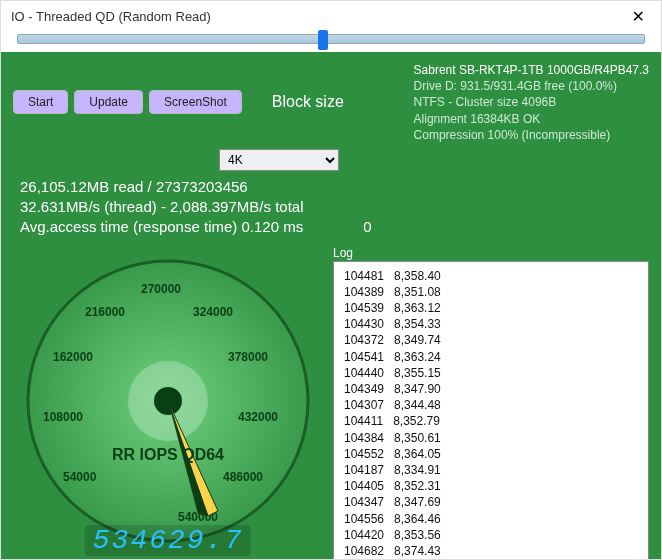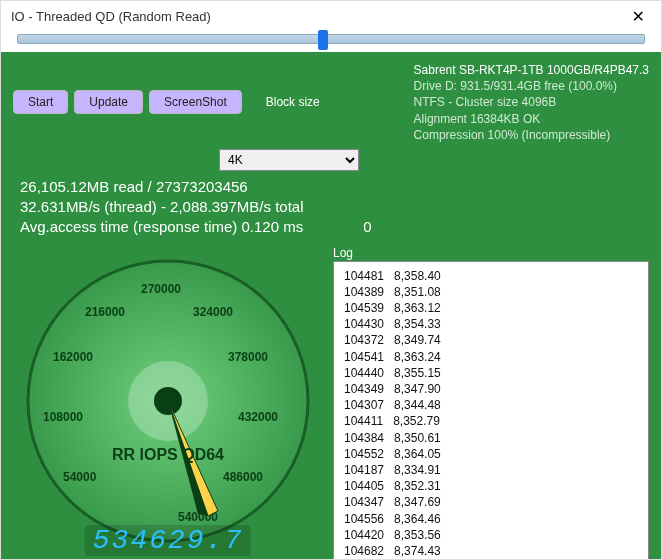--- a/index.html
+++ b/index.html
@@ -8,25 +8,25 @@
   .titlebar { display: flex; justify-content: space-between; align-items: center; padding: 6px 10px; background: #fff; }
   .titlebar .title { font-size: 13px; color: #333; }
   .titlebar .close { font-size: 16px; cursor: pointer; padding: 0 6px; }
   .qd-row { padding: 4px 10px 2px; font-size: 12px; color: #333; }
   .slider-row { padding: 2px 16px 8px; }
   .slider { position: relative; height: 10px; background: linear-gradient(#c3d7e6,#a9c6de); border-radius: 2px; border:1px solid #8ab; }
   .slider .thumb { position: absolute; top: -5px; left: 48%; width: 10px; height: 20px; background: #1a73e8; border-radius: 2px; }
   .body { flex: 1; display: flex; flex-direction: column; background: #2d8f3f; color: #fff; position: relative; overflow: hidden; }
   .toolbar { display: flex; align-items: center; gap: 6px; padding: 10px 12px 6px; }
   .btn { background: #c4b5fd; color: #222; border: 1px solid #bbb; border-radius: 4px; padding: 4px 14px; font-size: 12px; cursor: pointer; }
-  .block-label { font-size: 12px; color: #fff; margin-left: 18px; }
+  .block-label { font-size: 16px; color: #fff; margin-left: 24px; }
   .drive-info { font-size: 12px; color: #cfe9d4; line-height: 1.35; margin-left: auto; max-width: 300px; }
   .drive-info .hd { color: #fff; font-weight: 500; }
   .second-row { display: flex; padding: 0 12px 4px; align-items: flex-start; }
-  select.block { width: 140px; font-size: 12px; padding: 2px 4px; border:1px solid #888; }
+  select.block { width: 120px; font-size: 12px; padding: 2px 4px; border:1px solid #888; }
   .stats { font-size: 15px; color: #fff; padding: 2px 19px; line-height: 1.35; }
   .stats .zero { display:inline-block; margin-left: 60px; }
   .lower { flex: 1; display: flex; padding: 6px 12px 10px; gap: 10px; }
   .gauge { flex: 0 0 310px; position: relative; height: 320px; }
   .gauge-svg { width: 100%; height: 100%; }
   .dial-val { position:absolute; bottom:10px; left:50%; transform:translateX(-50%); font-family: "Courier New", monospace; font-size: 28px; color:#29c0ff; background: rgba(0,0,0,0.15); padding: 0 8px; border-radius: 4px; letter-spacing: 2px; font-style: italic; }
   .gauge-title { position:absolute; top:200px; left:50%; transform:translateX(-50%); font-size:16px; color:#0a3f15; font-weight:600; white-space:nowrap; }
   .ticklabel { font-size:12px; fill:#0a3f15; font-weight:600; }
   .log-col { flex: 1; display: flex; flex-direction: column; }
   .log-label { font-size: 12px; color: #fff; margin-bottom: 1px; }

